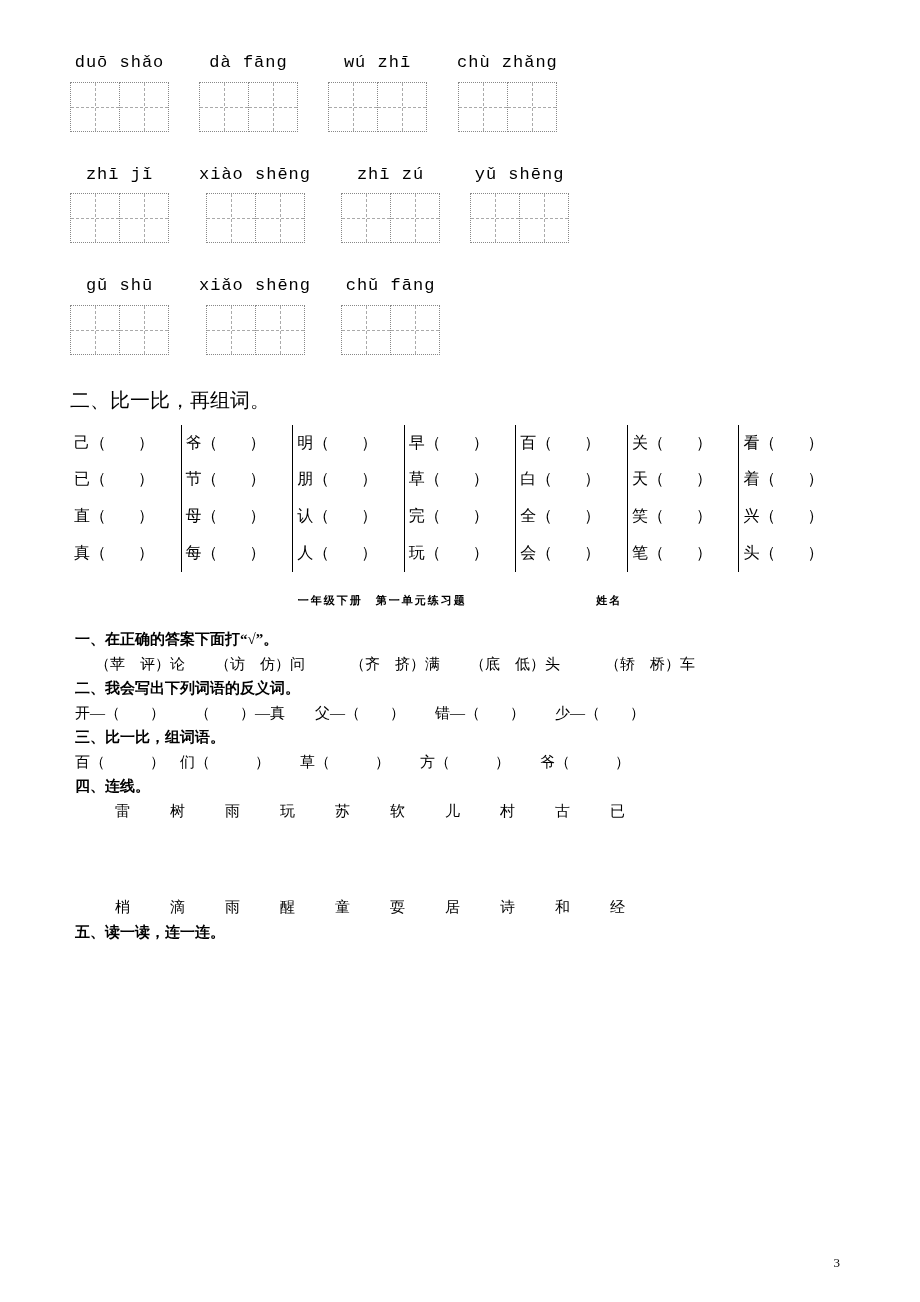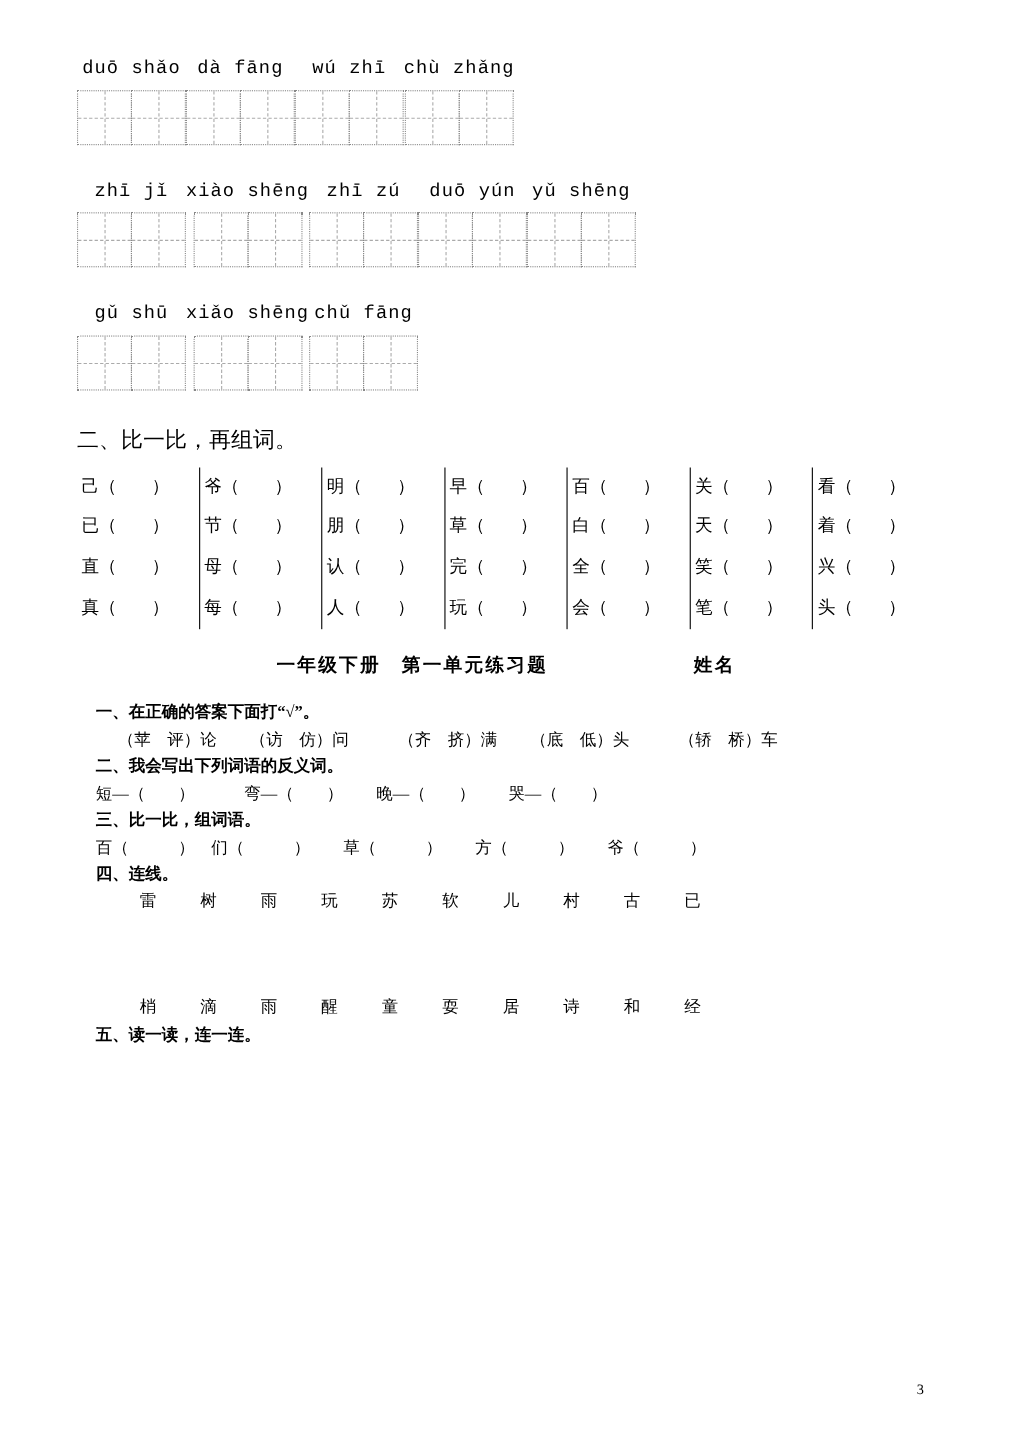--- a/index.html
+++ b/index.html
@@ -1,32 +1,32 @@
 <!DOCTYPE html>
 <html><head>
 <meta charset="utf-8">
 <style>
 body{font-family:"SimSun","宋体",serif;font-size:15px;line-height:1.5;margin:0;padding:50px 70px;width:780px;color:#000}
-.row{display:flex;margin-bottom:30px;align-items:flex-end}
+.row{display:flex;gap:30px;margin-bottom:30px;align-items:flex-end}
 .item{display:flex;flex-direction:column;align-items:center}
 .py{font-family:"Courier New",monospace;font-size:17px;margin-bottom:6px;letter-spacing:1px}
 .boxes{display:flex}
 .cell{width:48px;height:48px;border:1px dotted #888;position:relative;margin-left:-1px}
 .cell:first-child{margin-left:0}
 .cell::before{content:"";position:absolute;left:0;right:0;top:50%;border-top:1px dashed #aaa}
 .cell::after{content:"";position:absolute;top:0;bottom:0;left:50%;border-left:1px dashed #aaa}
 .sec{margin:18px 0 10px;font-size:20px}
 .grid2{display:flex;gap:0;font-size:16px;line-height:2.3}
 .col{flex:1;border-right:1px solid #000;padding:0 4px}
 .col:last-child{border-right:none}
 .col div{white-space:nowrap}
-.center{text-align:center;font-weight:bold;font-size:17px;margin:20px 0;letter-spacing:2px}
+.center{text-align:center;font-weight:bold;font-size:11px;margin:20px 0;letter-spacing:2px}
 .gap-name{display:inline-block;width:120px}
 .bold{font-weight:bold}
-.line{margin:2px 17px;font-size:15px}
+.line{margin:2px 5px;font-size:15px}
 .indent{padding-left:20px}
 .cc2{display:inline-block;width:55px;text-align:center}
 .pagenum{position:absolute;right:80px;bottom:30px;font-size:13px}
 </style>
 </head>
 <body>
 
 <div id="pinyin-rows">
     <div class="row">
       <div class="item">
@@ -68,27 +68,20 @@
       </div>
       <div class="item">
         <div class="py">xiào shēng</div>
         <div class="boxes">
           <div class="cell"></div>
           <div class="cell"></div>
         </div>
       </div>
       <div class="item">
         <div class="py">zhī zú</div>
-        <div class="boxes">
-          <div class="cell"></div>
-          <div class="cell"></div>
-        </div>
-      </div>
-      <div class="item">
-        <div class="py">duō yún</div>
         <div class="boxes">
           <div class="cell"></div>
           <div class="cell"></div>
         </div>
       </div>
       <div class="item">
         <div class="py">yǔ shēng</div>
         <div class="boxes">
           <div class="cell"></div>
           <div class="cell"></div>
@@ -172,21 +165,21 @@
  <span>姓名</span>
 </div>
 
 <div class="bold line">一、在正确的答案下面打“√”。</div>
 <div id="q1" class="indent">
     <div class="line">（苹　评）论　　（访　仿）问　　　（齐　挤）满　　（底　低）头　　　（轿　桥）车</div>
   </div>
 
 <div class="bold line">二、我会写出下列词语的反义词。</div>
 <div id="q2">
-    <div class="line">短—（　　）　　　弯—（　　）　　晚—（　　）　　哭—（　　）</div>
+    <div class="line">开—（　　）　　（　　）—真　　父—（　　）　　错—（　　）　　少—（　　）</div>
   </div>
 
 <div class="bold line">三、比一比，组词语。</div>
 <div id="q3">
     <div class="line">百（　　　）　们（　　　）　　草（　　　）　　方（　　　）　　爷（　　　）</div>
   </div>
 
 <div class="bold line">四、连线。</div>
 <div class="line indent" id="q4t"><span class="cc2">雷</span><span class="cc2">树</span><span class="cc2">雨</span><span class="cc2">玩</span><span class="cc2">苏</span><span class="cc2">软</span><span class="cc2">儿</span><span class="cc2">村</span><span class="cc2">古</span><span class="cc2">已</span></div>
 <div style="height:70px"></div>

